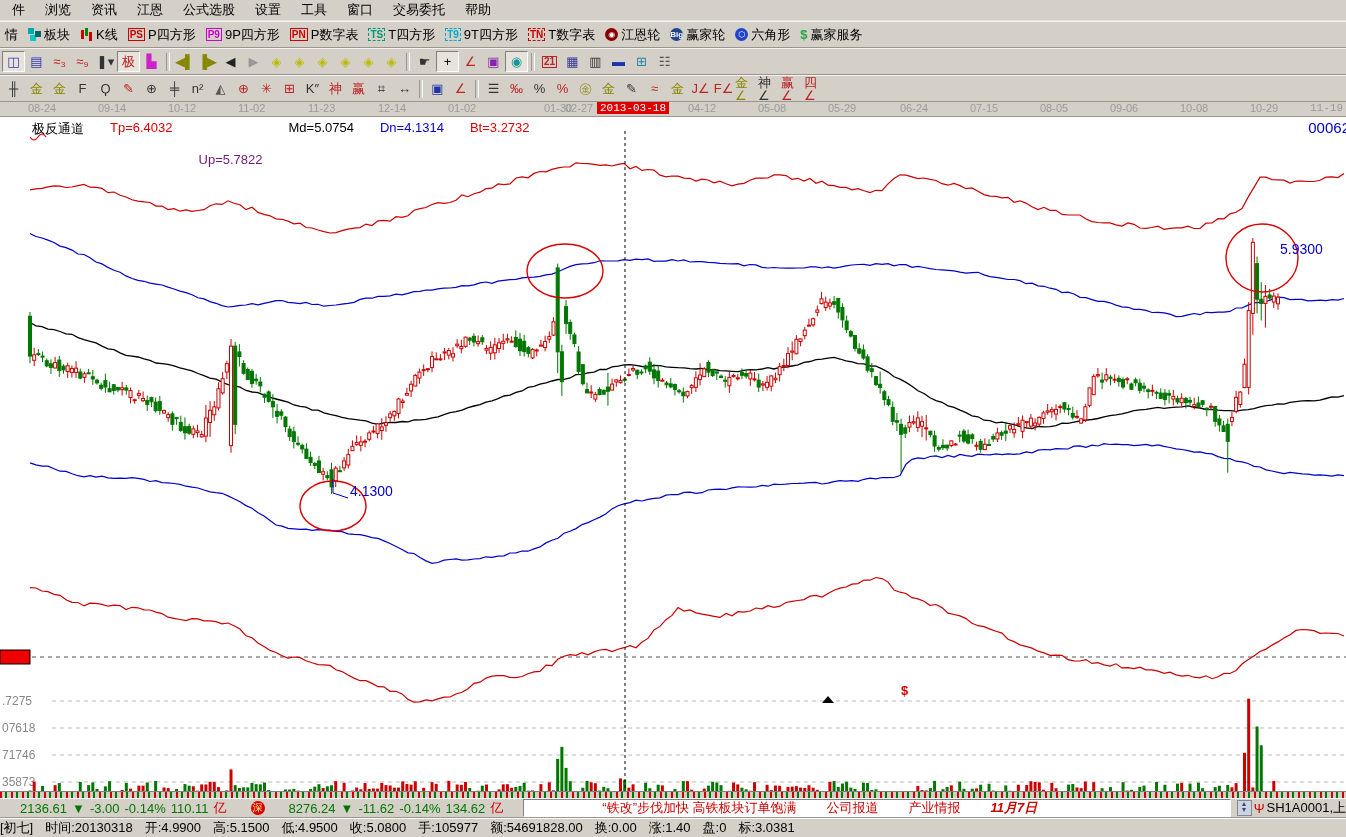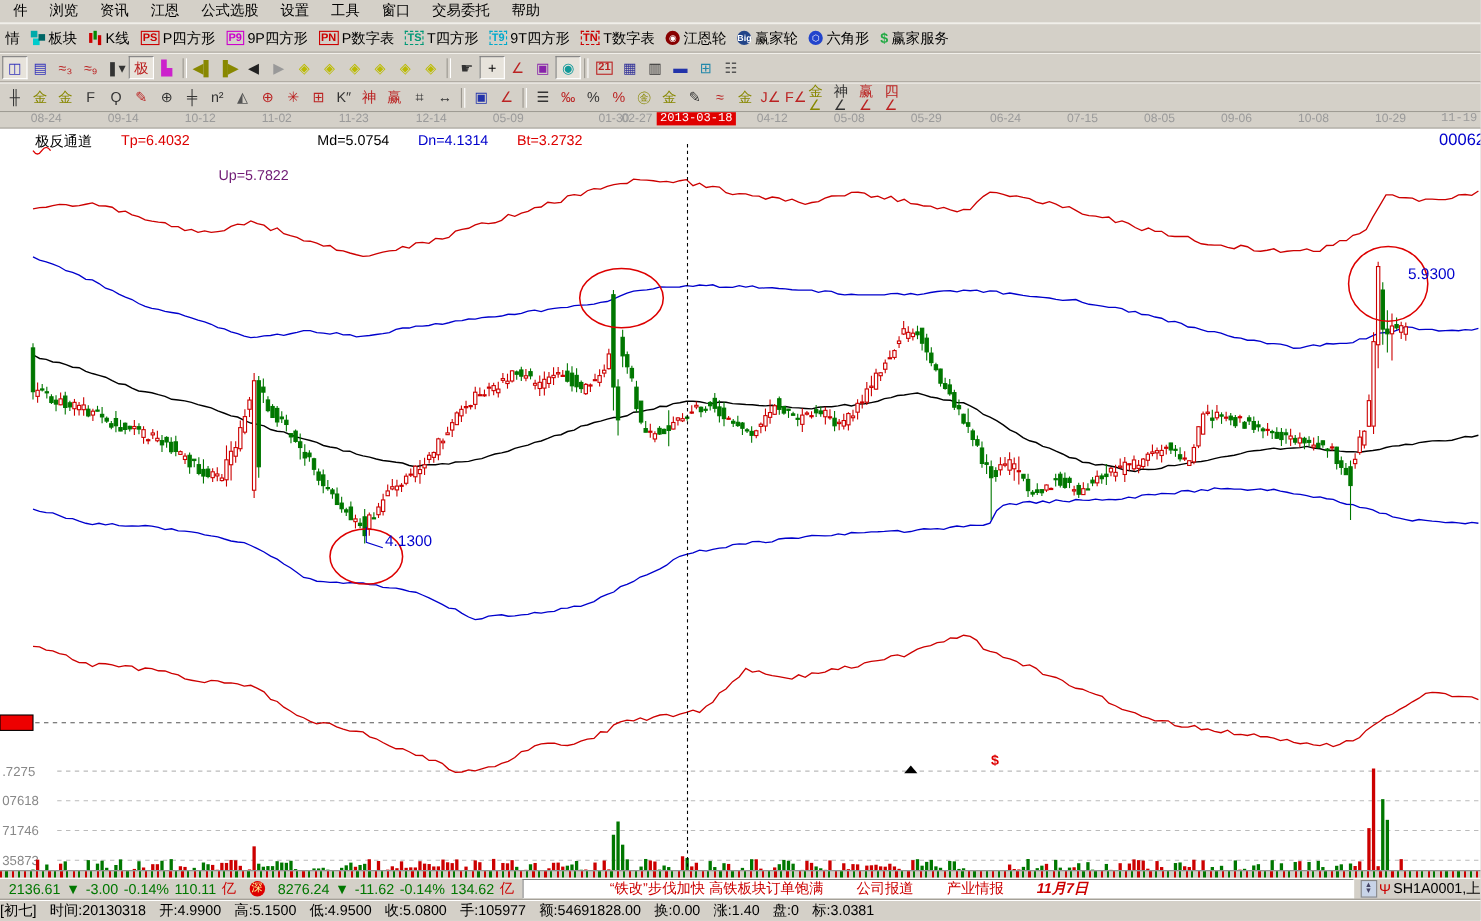--- a/index.html
+++ b/index.html
@@ -38,21 +38,21 @@
 
   
   .chart{position:relative;flex:1;background:#fff;overflow:hidden;}
   .indicator-bar{position:absolute;top:3px;left:32px;font-size:13px;display:flex;gap:26px;white-space:nowrap;z-index:5;}
   .stock-code{position:absolute;top:2px;right:-4px;font-size:15px;color:#0000cc;z-index:5;white-space:nowrap;}
   svg{display:block;}
 
   
   .tickerstrip{height:6px;background:#d4d0c8;background-image:repeating-linear-gradient(90deg,#cc0000 0 2px,#d4d0c8 2px 5px,#007700 5px 7px,#d4d0c8 7px 11px);border-top:1px solid #808080;}
   .statusbar1{height:18px;display:flex;align-items:center;background:#d4d0c8;border-top:1px solid #fff;font-size:13px;white-space:nowrap;overflow:hidden;}
-  .statusbar1 .grp{display:flex;gap:5px;align-items:center;padding:0 8px;}
+  .statusbar1 .grp{display:flex;gap:5px;align-items:center;padding:0 20px;}
   .g{color:#007700;}
   .r{color:#cc0000;}
   .sz-badge{display:inline-block;width:14px;height:14px;border-radius:50%;background:#dd0000;color:#ffff99;font-size:10px;line-height:14px;text-align:center;margin:0 4px;}
   .ticker-box{flex:1;height:16px;background:#fff;border:1px solid #808080;border-bottom-color:#fff;border-right-color:#fff;display:flex;align-items:center;gap:30px;padding-left:78px;overflow:hidden;color:#cc0000;}
   .news-date{font-weight:bold;font-style:italic;}
   .spin-ico{display:inline-block;width:13px;height:14px;background:#c8d4e8;border:1px solid #888;color:#446;font-size:8px;line-height:6px;text-align:center;margin-left:6px;}
   .antenna-ico{color:#cc0000;font-size:13px;margin:0 2px;}
   .symbol-label{color:#000;}
   .statusbar2{height:19px;display:flex;align-items:center;gap:12px;background:#d4d0c8;border-top:1px solid #9a968e;box-shadow:inset 0 1px 0 #fff;font-size:13px;color:#000;white-space:nowrap;overflow:hidden;padding-left:0px;}
 </style>
@@ -328,21 +328,21 @@
       </span>
     </div>
 
   <div class="datebar" id="datebar">
       <span class="date-tick" style="left: 28px;">08-24</span>
       <span class="date-tick" style="left: 98px;">09-14</span>
       <span class="date-tick" style="left: 168px;">10-12</span>
       <span class="date-tick" style="left: 238px;">11-02</span>
       <span class="date-tick" style="left: 308px;">11-23</span>
       <span class="date-tick" style="left: 378px;">12-14</span>
-      <span class="date-tick" style="left: 448px;">05-09</span>
+      <span class="date-tick" style="left: 448px;">01-02</span>
       <span class="date-tick" style="left: 544px;">01-30</span>
       <span class="date-tick" style="left: 565px;">02-27</span>
       <span class="date-tick" style="left: 688px;">04-12</span>
       <span class="date-tick" style="left: 758px;">05-08</span>
       <span class="date-tick" style="left: 828px;">05-29</span>
       <span class="date-tick" style="left: 900px;">06-24</span>
       <span class="date-tick" style="left: 970px;">07-15</span>
       <span class="date-tick" style="left: 1040px;">08-05</span>
       <span class="date-tick" style="left: 1110px;">09-06</span>
       <span class="date-tick" style="left: 1180px;">10-08</span>

